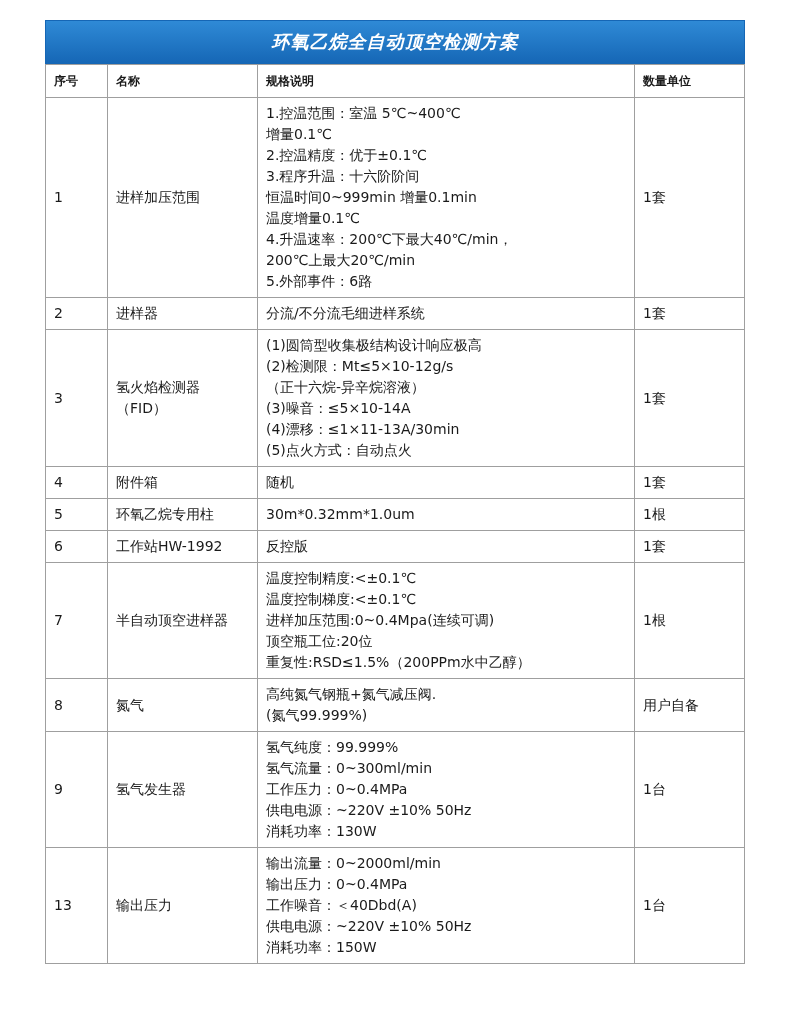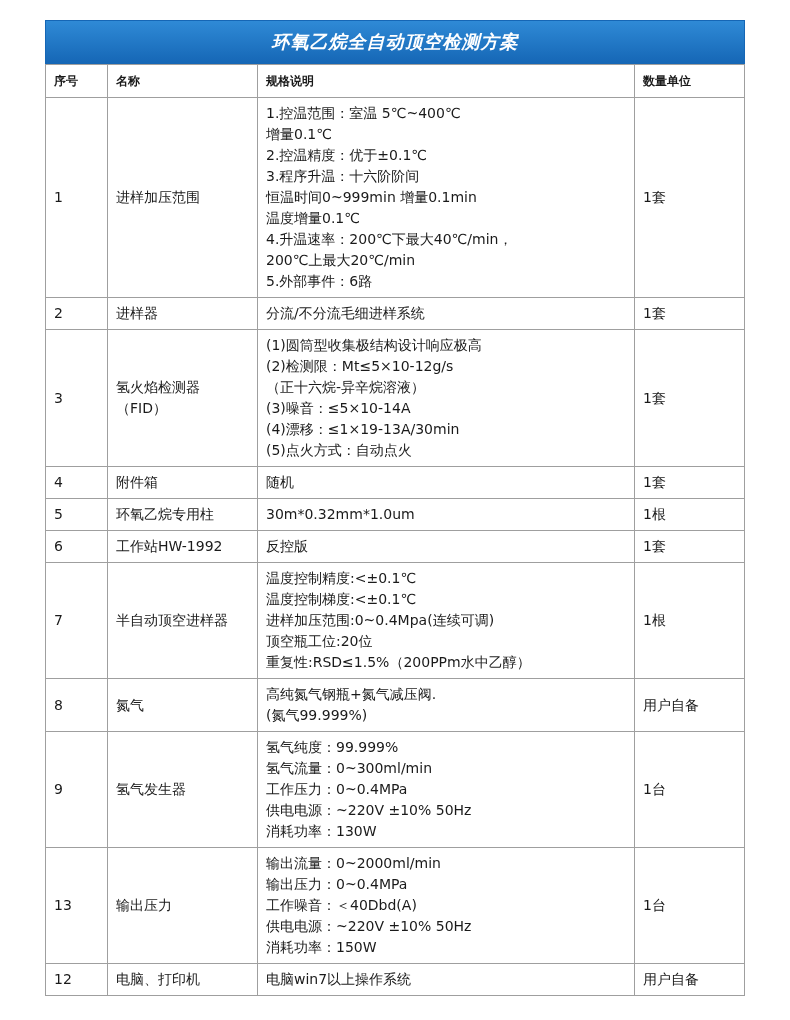--- a/index.html
+++ b/index.html
@@ -108,21 +108,21 @@
         <td class="spec-cell cell-lines">分流/不分流毛细进样系统</td>
         <td class="qty-cell">1套</td>
       </tr>
       <tr>
         <td class="no">3</td>
         <td class="name-cell">氢火焰检测器（FID）</td>
         <td class="spec-cell cell-lines">(1)圆筒型收集极结构设计响应极高
 (2)检测限：Mt≤5×10-12g/s
 （正十六烷-异辛烷溶液）
 (3)噪音：≤5×10-14A
-(4)漂移：≤1×19-13A/30min
+(4)漂移：≤1×11-13A/30min
 (5)点火方式：自动点火</td>
         <td class="qty-cell">1套</td>
       </tr>
       <tr>
         <td class="no">4</td>
         <td class="name-cell">附件箱</td>
         <td class="spec-cell cell-lines">随机</td>
         <td class="qty-cell">1套</td>
       </tr>
       <tr>
@@ -167,22 +167,16 @@
       <tr>
         <td class="no">13</td>
         <td class="name-cell">输出压力</td>
         <td class="spec-cell cell-lines">输出流量：0~2000ml/min
 输出压力：0~0.4MPa
 工作噪音：＜40Dbd(A)
 供电电源：~220V ±10% 50Hz
 消耗功率：150W</td>
         <td class="qty-cell">1台</td>
       </tr>
-      <tr>
-        <td class="no">12</td>
-        <td class="name-cell">电脑、打印机</td>
-        <td class="spec-cell cell-lines">电脑win7以上操作系统</td>
-        <td class="qty-cell">用户自备</td>
-      </tr>
     </tbody>
   </table>
 
 </div>
 
 </body></html>

